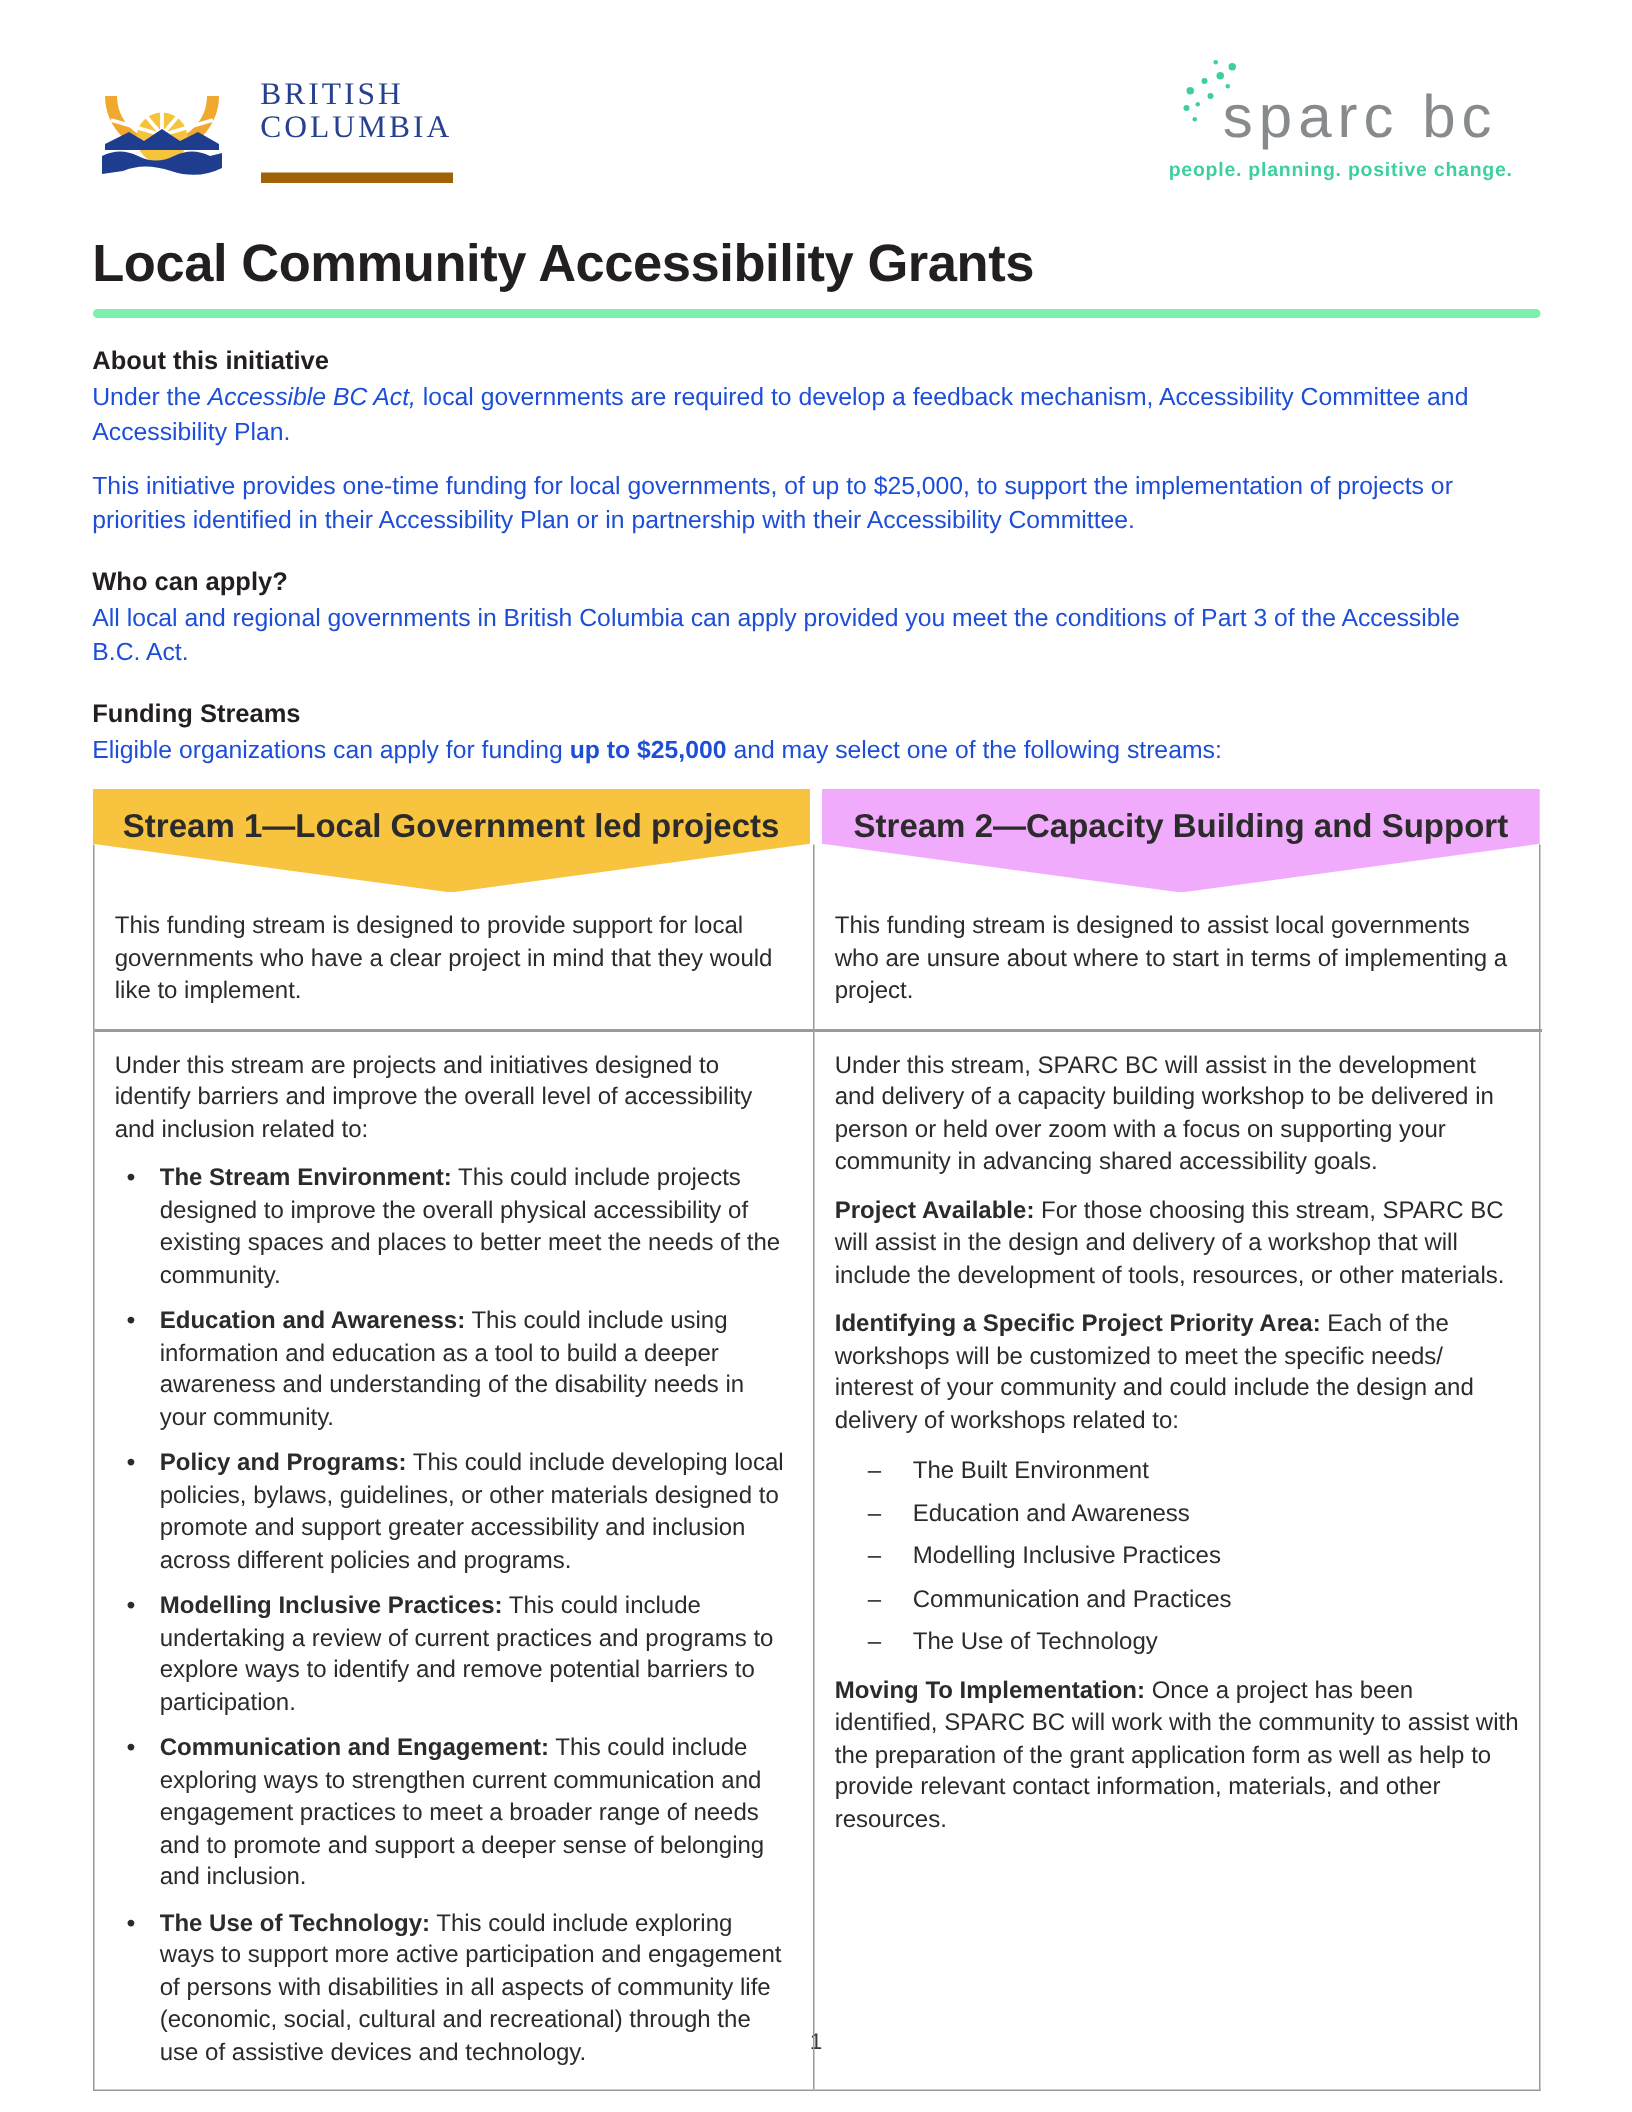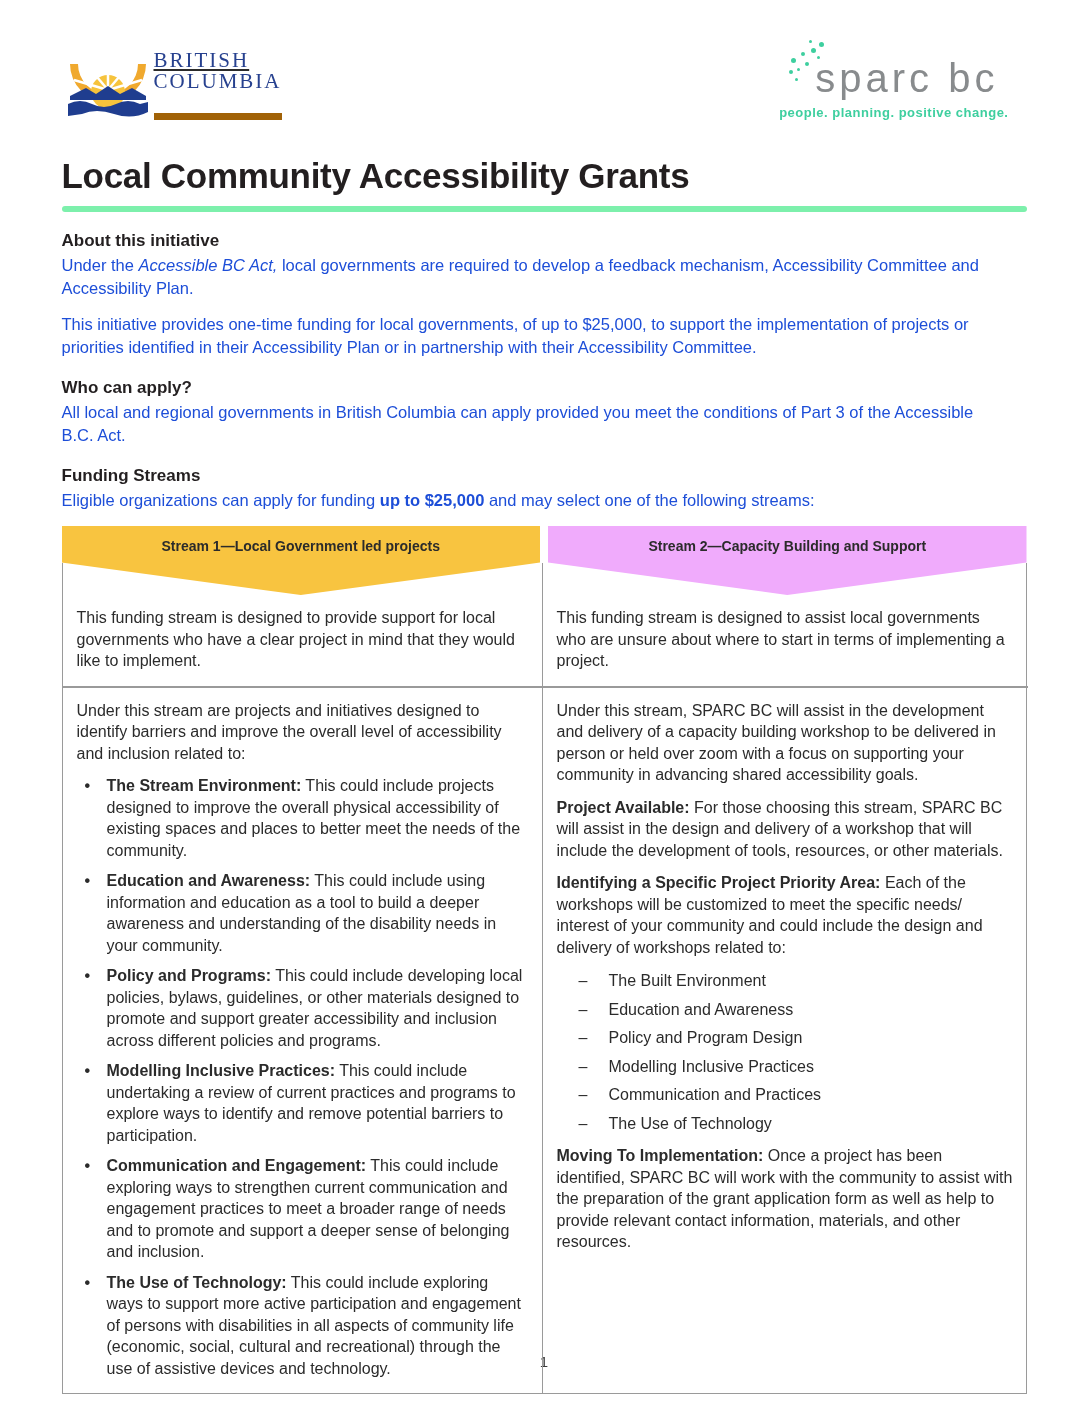--- a/index.html
+++ b/index.html
@@ -6,21 +6,21 @@
   html,body { background:#ffffff; }
   body { font-family:"Liberation Sans","DejaVu Sans",sans-serif; color:#2b2b2b; }
   .page {
     width:1088px; height:1408px; margin:0 auto; background:#fff;
     position:relative; overflow:hidden;
   }
   .content { width:965px; margin:0 auto; padding-top:50px; position:relative; left:0; }
 
   
   .logo-row { display:flex; justify-content:space-between; align-items:flex-start; height:92px; }
-  .bc-logo { display:flex; align-items:flex-start; gap:0;text-decoration:underline; }
+  .bc-logo { display:flex; align-items:flex-end; gap:20px; }
   .bc-wordmark { font-family:"Liberation Serif","DejaVu Serif",serif; color:#27418f; line-height:1.02; letter-spacing:2px; font-size:21px; }
   .bc-wordmark .l2 { border-bottom:7px solid #a16207; padding-bottom:20px; display:inline-block; }
   .sparc-logo { text-align:center; padding-right:18px; position:relative; margin-top:6px; }
   .sparc-name { font-size:40px; color:#888b8d; letter-spacing:4px; font-weight:400; position:relative; display:inline-block; padding-left:26px; }
   .sparc-tag { font-size:13px; color:#3ecf9f; letter-spacing:0.5px; margin-top:4px; font-weight:700; }
   .sparkle { position:absolute; border-radius:50%; background:#3ecf9f; }
 
   
   .doc-title { font-size:35px; font-weight:800; color:#231f20; margin-top:14px; letter-spacing:-0.3px; }
   .title-rule { height:6px; border-radius:3px; margin-top:10px; width:965px; }
@@ -31,21 +31,21 @@
   .para + .para { margin-top:12px; }
   .para.spaced { margin-top:13px; }
   .italic { font-style:italic; }
   .bold { font-weight:800; }
 
   
   .table-area { margin-top:14px; position:relative; }
   .banners { display:flex; gap:8px; position:relative; z-index:2; }
   .banner {
     flex:1; height:69px; display:flex; justify-content:center; align-items:flex-start;
-    padding-top:12px; font-size:14px; font-weight:800; color:#2b2b2b;
+    padding-top:12px; font-size:22px; font-weight:800; color:#2b2b2b;
     clip-path:polygon(0 0, 100% 0, 100% 53%, 50% 100%, 0 53%);
   }
   .grid {
     margin-top:-32px; position:relative; z-index:1;
     display:grid; grid-template-columns:480px 485px;
     border:1.5px solid #9a9a9a; border-top:none;
   }
   .cell { padding:12px 14px 14px 14px; font-size:16px; line-height:21.5px; }
   .cell.left { border-right:1.5px solid #9a9a9a; }
   .cell.row1 { padding-top:44px; min-height:114px; border-bottom:2px solid #9a9a9a; }
@@ -151,21 +151,20 @@
           </ul>
         </div>
 
         <div class="cell right row2">
           <p>Under this stream, SPARC BC will assist in the development and delivery of a capacity building workshop to be delivered in person or held over zoom with a focus on supporting your community in advancing shared accessibility goals.</p>
           <p><strong>Project Available:</strong> <span>For those choosing this stream, SPARC BC will assist in the design and delivery of a workshop that will include the development of tools, resources, or other materials.</span></p>
           <p><strong>Identifying a Specific Project Priority Area:</strong> <span>Each of the workshops will be customized to meet the specific needs/ interest of your community and could include the design and delivery of workshops related to:</span></p>
           <ul class="dashes">
             <li>The Built Environment</li>
             <li>Education and Awareness</li>
-            <li>Policy and Program Design</li>
             <li>Modelling Inclusive Practices</li>
             <li>Communication and Practices</li>
             <li>The Use of Technology</li>
           </ul>
           <p><strong>Moving To Implementation:</strong> <span>Once a project has been identified, SPARC BC will work with the community to assist with the preparation of the grant application form as well as help to provide relevant contact information, materials, and other resources.</span></p>
         </div>
       </div>
     </div>
 
   </div>

